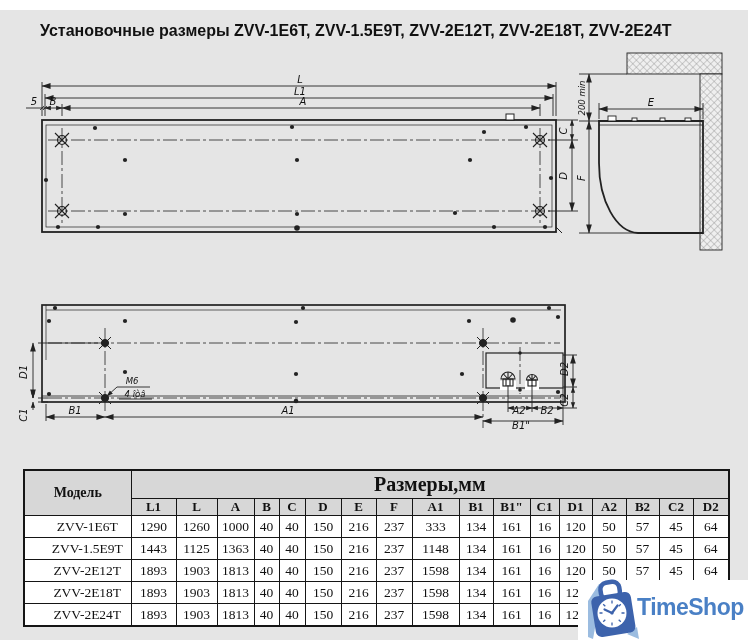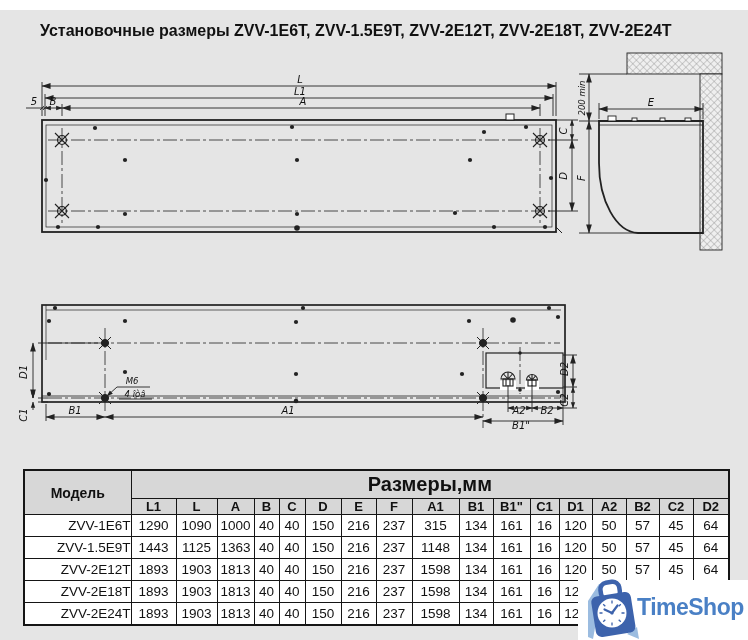--- a/index.html
+++ b/index.html
@@ -5,30 +5,30 @@
   html,body{margin:0;padding:0;background:#fff;}
   .sheet{position:relative;width:748px;height:640px;background:#e5e5e5;overflow:hidden;
          font-family:"Liberation Sans",sans-serif;margin-top:10px;}
   .title{position:absolute;left:40px;top:12px;font-size:16px;font-weight:bold;color:#111;
          letter-spacing:0;white-space:nowrap;}
   svg.draw{position:absolute;left:0;top:0;}
   .dimtext{font:italic 10px "DejaVu Sans",sans-serif;fill:#111;text-anchor:middle;}
   .dimtext.small{font-size:8.5px;}
   
   table.dims{position:absolute;left:23px;top:459px;width:705px;border-collapse:collapse;
-             table-layout:fixed;font-family:Liberation Sans, sans-serif;color:#111;}
+             table-layout:fixed;font-family:Liberation Serif, serif;color:#111;}
   table.dims th,table.dims td{border:1.5px solid #151515;padding:0;text-align:center;
              overflow:hidden;white-space:nowrap;}
   table.dims{border:2px solid #151515;}
   table.dims thead th{background:#d7d7d7;font-weight:bold;}
   th.group{height:27px;font-size:20px;}
   tr.colnames th{height:15px;font-size:13px;}
   th.modelhead{font-size:14px;text-align:left;padding-left:8px;}
   table.dims tbody td{height:21px;font-size:13.5px;background:#fff;}
-  table.dims tbody td.model{text-align:right;padding-left:19px;}
+  table.dims tbody td.model{text-align:center;padding-left:19px;}
   
   .wm-mask{position:absolute;left:578px;top:570px;width:170px;height:70px;background:#fff;}
   .wm-logo{position:absolute;left:585px;top:569px;width:58px;height:66px;}
   .wm-text{position:absolute;left:637px;top:584px;font-size:23px;font-weight:bold;
            letter-spacing:-0.5px;text-align:right;}
 </style>
 </head>
 <body>
 
 <div class="sheet">
@@ -288,28 +288,28 @@
           <th>A2</th>
           <th>B2</th>
           <th>C2</th>
           <th>D2</th>
         </tr>
     </thead>
     <tbody id="tbody">
         <tr>
           <td class="model">ZVV-1E6T</td>
           <td>1290</td>
-          <td>1090</td>
+          <td>1260</td>
           <td>1000</td>
           <td>40</td>
           <td>40</td>
           <td>150</td>
           <td>216</td>
           <td>237</td>
-          <td>315</td>
+          <td>333</td>
           <td>134</td>
           <td>161</td>
           <td>16</td>
           <td>120</td>
           <td>50</td>
           <td>57</td>
           <td>45</td>
           <td>64</td>
         </tr>
         <tr>

